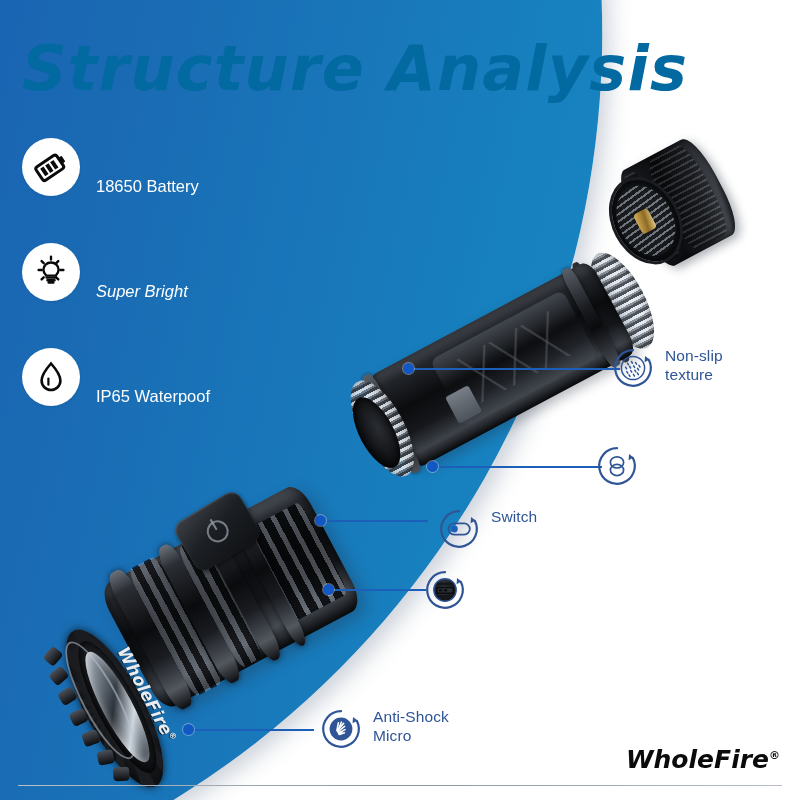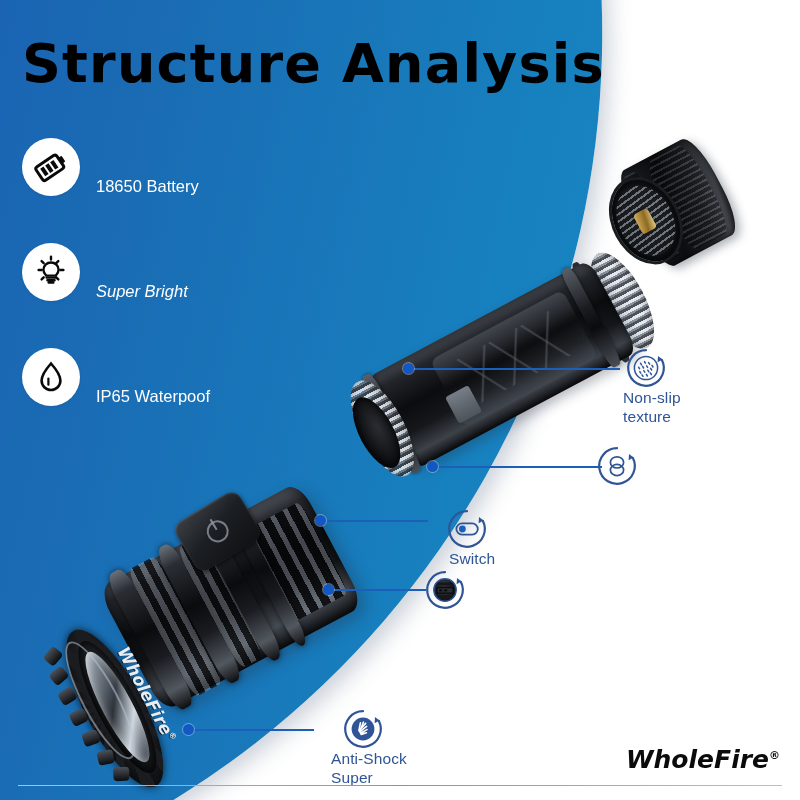--- a/index.html
+++ b/index.html
@@ -28,21 +28,21 @@
   .white-rim{
     position:absolute;left:-330px;top:-300px;width:1150px;height:985px;
     border-radius:0 0 920px 0;
     transform:rotate(-15.5deg);transform-origin:100% 100%;
     background:#ffffff;
   }
 
   
   .title{
     position:absolute;left:22px;top:36px;
-    font-size:54px;font-weight:bold;color:#000000;
+    font-size:62px;font-weight:bold;font-style:italic;color:#0369a1;
     letter-spacing:1.2px;line-height:1.05;
     font-family:"DejaVu Sans",sans-serif;
     white-space:nowrap;
   }
 
   
   .feat{position:absolute;display:flex;align-items:flex-end;}
   .feat-badge{
     width:58px;height:58px;border-radius:50%;background:#fff;
     display:flex;align-items:center;justify-content:center;flex:0 0 auto;
@@ -211,21 +211,21 @@
   .brand-on-barrel{
     position:absolute;left:96px;top:150px;
     color:#e9edf2;font-size:17px;font-weight:bold;font-style:italic;
     font-family:"DejaVu Sans",sans-serif;
     transform:rotate(90deg);transform-origin:0 0;
     text-shadow:0 1px 1px rgba(0,0,0,.8);white-space:nowrap;
   }
   .brand-on-barrel sup{font-size:8px;vertical-align:super;}
 
   
-  .callout{position:absolute;display:flex;align-items:center;flex-direction:column;}
+  .callout{position:absolute;display:flex;align-items:flex-start;}
   .co-ring{position:relative;width:42px;height:42px;flex:0 0 auto;}
   .co-text{
     margin-left:11px;color:#2f5596;font-size:15.5px;line-height:1.22;
     font-family:"Liberation Sans",sans-serif;letter-spacing:.1px;white-space:pre-line;
   }
   .lead{position:absolute;height:2px;background:#1c5fb8;}
   .lead-dot{
     position:absolute;width:11px;height:11px;border-radius:50%;background:#1258c4;
     box-shadow:0 0 0 1px rgba(255,255,255,.35);
   }
@@ -443,19 +443,19 @@
           <path d="M24.6 18.4l-6.6 5.2"></path>
           <path d="M25 21.6l-6.2 3.4"></path>
           <path d="M24.4 24.8l-5 1.6"></path>
           <path d="M21.4 14.2l-3.6 8.8"></path>
           <path d="M18.4 14.8l-1.4 7.4"></path>
         </g>
         <path d="M16.2 22.6l2.6 4.4 4.4-2.2z" fill="#ffffff"></path>
       </svg>
     </div>
     <div class="co-text">Anti-Shock
-Super</div>
+Micro</div>
   </div>
 
   <div class="footer-brand"><span>WholeFire</span><sup>®</sup></div>
   <div class="footer-rule"></div>
 
 </div>
 
 </body></html>

